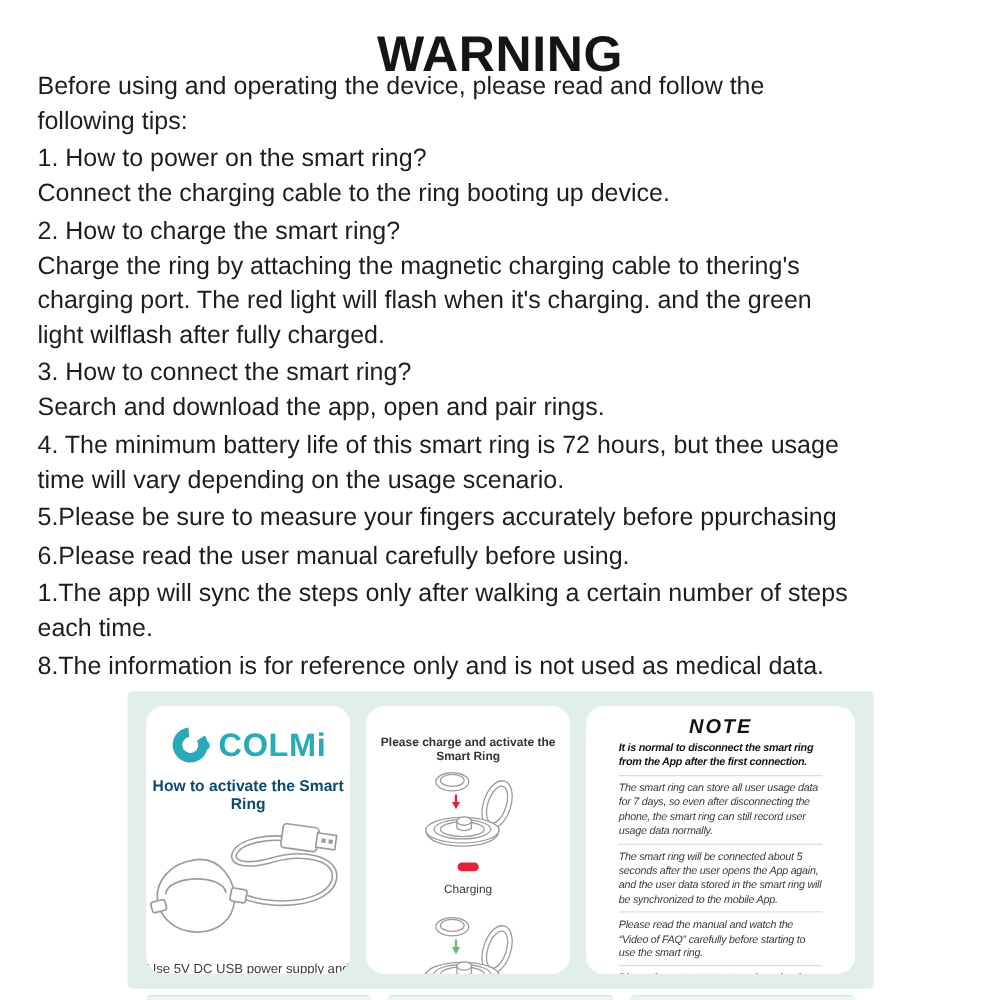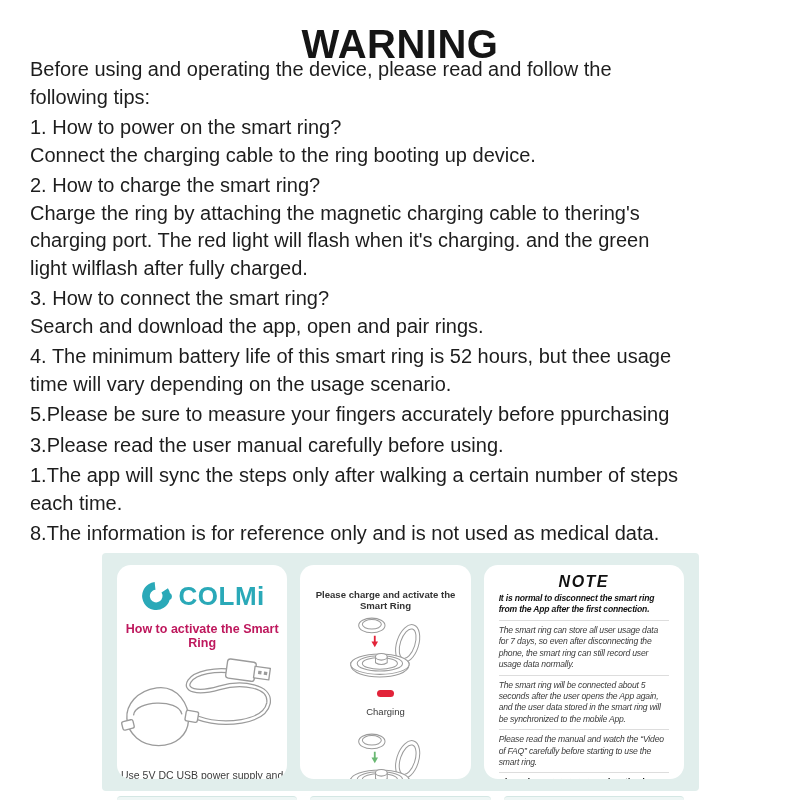--- a/index.html
+++ b/index.html
@@ -17,34 +17,34 @@
   
   .panel-strip{
     position:absolute;left:102px;top:553px;width:597px;height:238px;
     background:#e1eeec;border-radius:4px;box-sizing:border-box;
     display:flex;gap:13px;padding:12px 15px;
   }
   .card{flex:1;background:#ffffff;border-radius:14px;box-sizing:border-box;overflow:hidden;position:relative;}
   
   .logo-row{display:flex;align-items:center;justify-content:center;gap:5px;margin-top:14px;}
   .brand-name{font-size:26px;font-weight:700;color:#2aa9b8;letter-spacing:.5px;}
-  .activate-heading{margin:9px 4px 0;text-align:center;font-size:12.5px;font-weight:700;color:#be185d;}
+  .activate-heading{margin:9px 4px 0;text-align:center;font-size:12.5px;font-weight:700;color:#0c4a6e;}
   .dock-fig{display:block;margin:8px auto 0;}
   .usb-caption{margin-top:6px;text-align:center;font-size:10.5px;line-height:1.45;color:#3c3c3c;white-space:pre-line;}
   
   .charge-heading{margin:24px 5px 0;text-align:center;font-size:9.6px;font-weight:700;color:#333;}
   .ring-fig{display:block;margin:2px auto 0;}
   .legend{display:flex;align-items:center;justify-content:center;gap:9px;margin-top:1px;flex-direction:column;}
   .pill{width:17px;height:7px;border-radius:4px;display:inline-block;}
   .pill-red{background:#e22339;}
   .pill-green{background:#6ab873;}
   .legend-label{font-size:9.5px;color:#3a3a3a;}
   .fig-gap{height:10px;}
   
-  .note-card{padding:6px 15px;font-style:italic;}
+  .note-card{padding:6px 26px;font-style:italic;}
   .note-heading{margin:2px 0 2px;text-align:center;font-size:16px;font-weight:800;letter-spacing:1.5px;color:#111;font-style:italic;}
   .note-lead{font-size:8.6px;font-weight:700;line-height:1.33;color:#111;letter-spacing:-.2px;margin:0;}
   .note-sep{border:0;border-top:1px solid #ddd;margin:4px 0;}
   .note-p{font-size:8.6px;line-height:1.33;color:#3b3b3b;letter-spacing:-.2px;margin:0;font-style:italic;}
   .note-review{font-size:8.6px;font-weight:700;line-height:1.35;color:#111;letter-spacing:-.2px;margin:0;}
   .stars{color:#d21f2e;font-style:normal;letter-spacing:1px;margin:0 2px;}
   
   .next-row{position:absolute;left:117px;top:796px;width:567px;display:flex;gap:13px;}
   .hint{flex:1;height:4px;background:#eef6f5;border-top:1px solid #d4e7e4;border-radius:4px 4px 0 0;}
   svg .ln{fill:none;stroke:#9b9b9b;stroke-width:1.4;stroke-linecap:round;stroke-linejoin:round;}
@@ -61,24 +61,24 @@
     <p class="tip">Before using and operating the device, please read and follow the
 following tips:</p>
     <p class="tip">1. How to power on the smart ring?
 Connect the charging cable to the ring booting up device.</p>
     <p class="tip">2. How to charge the smart ring?
 Charge the ring by attaching the magnetic charging cable to thering's
 charging port. The red light will flash when it's charging. and the green
 light wilflash after fully charged.</p>
     <p class="tip">3. How to connect the smart ring?
 Search and download the app, open and pair rings.</p>
-    <p class="tip">4. The minimum battery life of this smart ring is 52 hours, but thee usage
+    <p class="tip">4. The minimum battery life of this smart ring is 72 hours, but thee usage
 time will vary depending on the usage scenario.</p>
     <p class="tip">5.Please be sure to measure your fingers accurately before ppurchasing</p>
-    <p class="tip">3.Please read the user manual carefully before using.</p>
+    <p class="tip">6.Please read the user manual carefully before using.</p>
     <p class="tip">1.The app will sync the steps only after walking a certain number of steps
 each time.</p>
     <p class="tip">8.The information is for reference only and is not used as medical data.</p>
   </div>
 
   <div class="panel-strip">
 
     <div class="card">
       <div class="logo-row">
         <svg width="34" height="34" viewBox="0 0 40 40">

